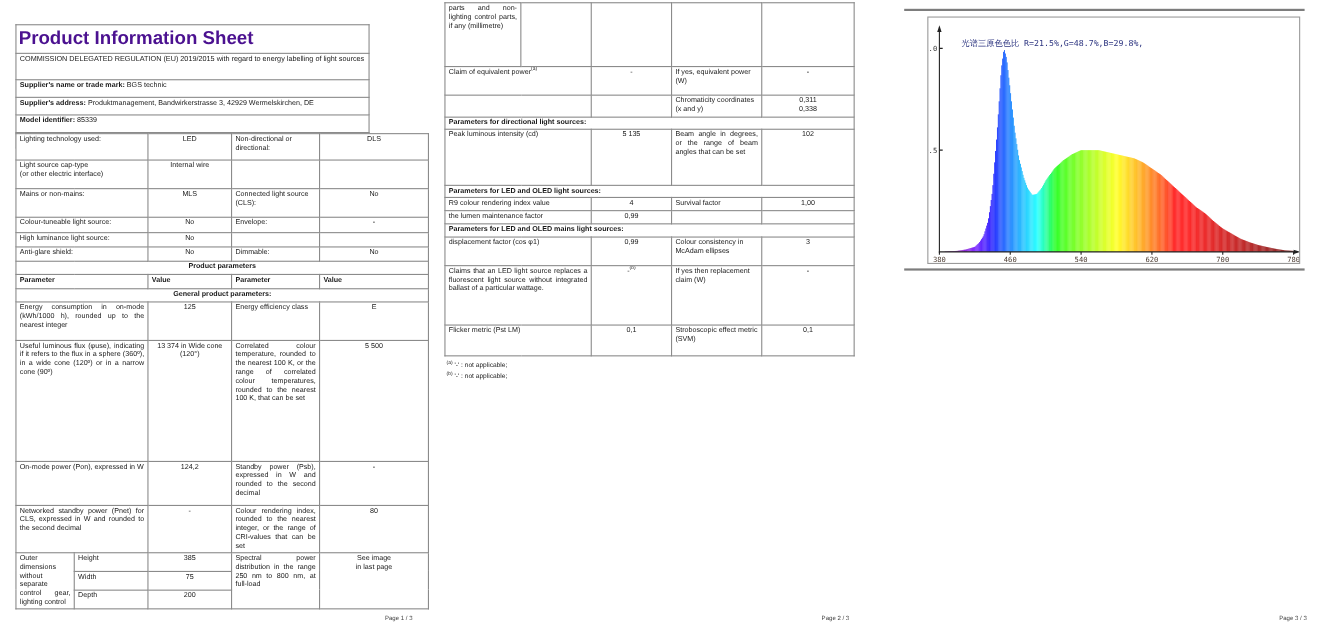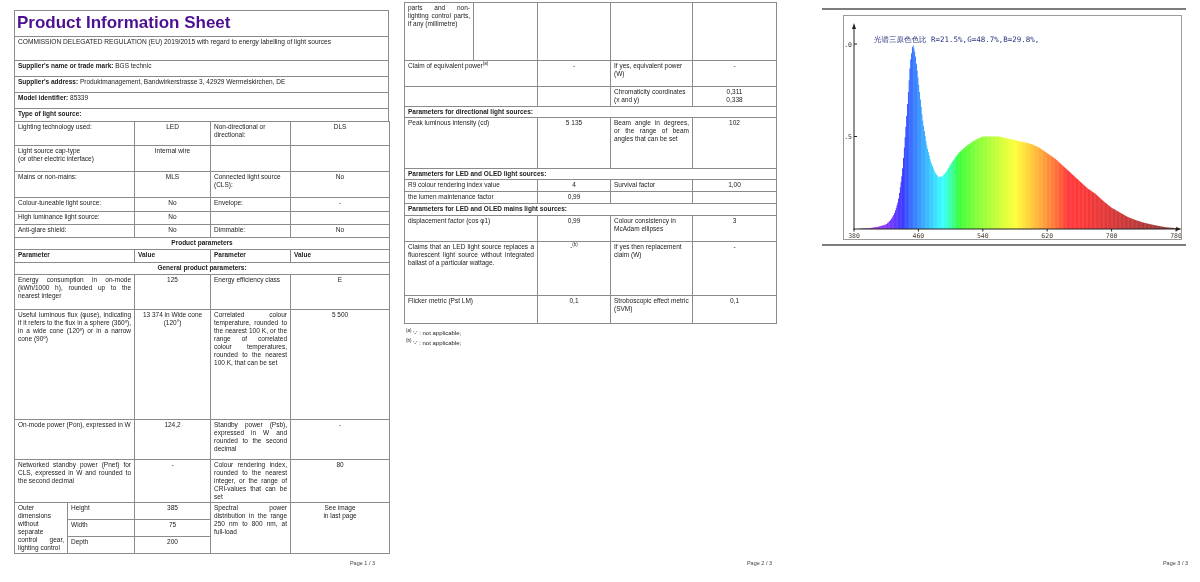--- a/index.html
+++ b/index.html
@@ -11,21 +11,21 @@
   #page3{left:822px;width:368px;}
 
   table{border-collapse:collapse;table-layout:fixed;background:#fff;}
   td{border:1px solid #8b8b8b;padding:1px 3px;vertical-align:top;
      font-size:6.5px;line-height:1.22;white-space:pre-line;overflow:hidden;}
   td.ctr{text-align:center;}
   td.just{text-align:justify;}
   td.sec{font-weight:bold;}
   sup{font-size:4.5px;vertical-align:super;line-height:0;}
 
-  #t0{width:375px;position:absolute;left:0;top:10px;}
+  #t0{width:322px;position:absolute;left:0;top:22px;}
   #t0 td{white-space:normal;}
   #t0 tr:nth-child(1){height:25px}
   #t0 tr:nth-child(2){height:24px}
   #t0 tr:nth-child(3){height:16px}
   #t0 tr:nth-child(4){height:16px}
   #t0 tr:nth-child(5){height:16px}
   #t0 tr:nth-child(6){height:14px}
   .titlecell{font-size:17px;font-weight:bold;padding:2px 2px;letter-spacing:0;}
   .subtitle{font-size:6.6px;}
   .infolabel{font-weight:bold;}

